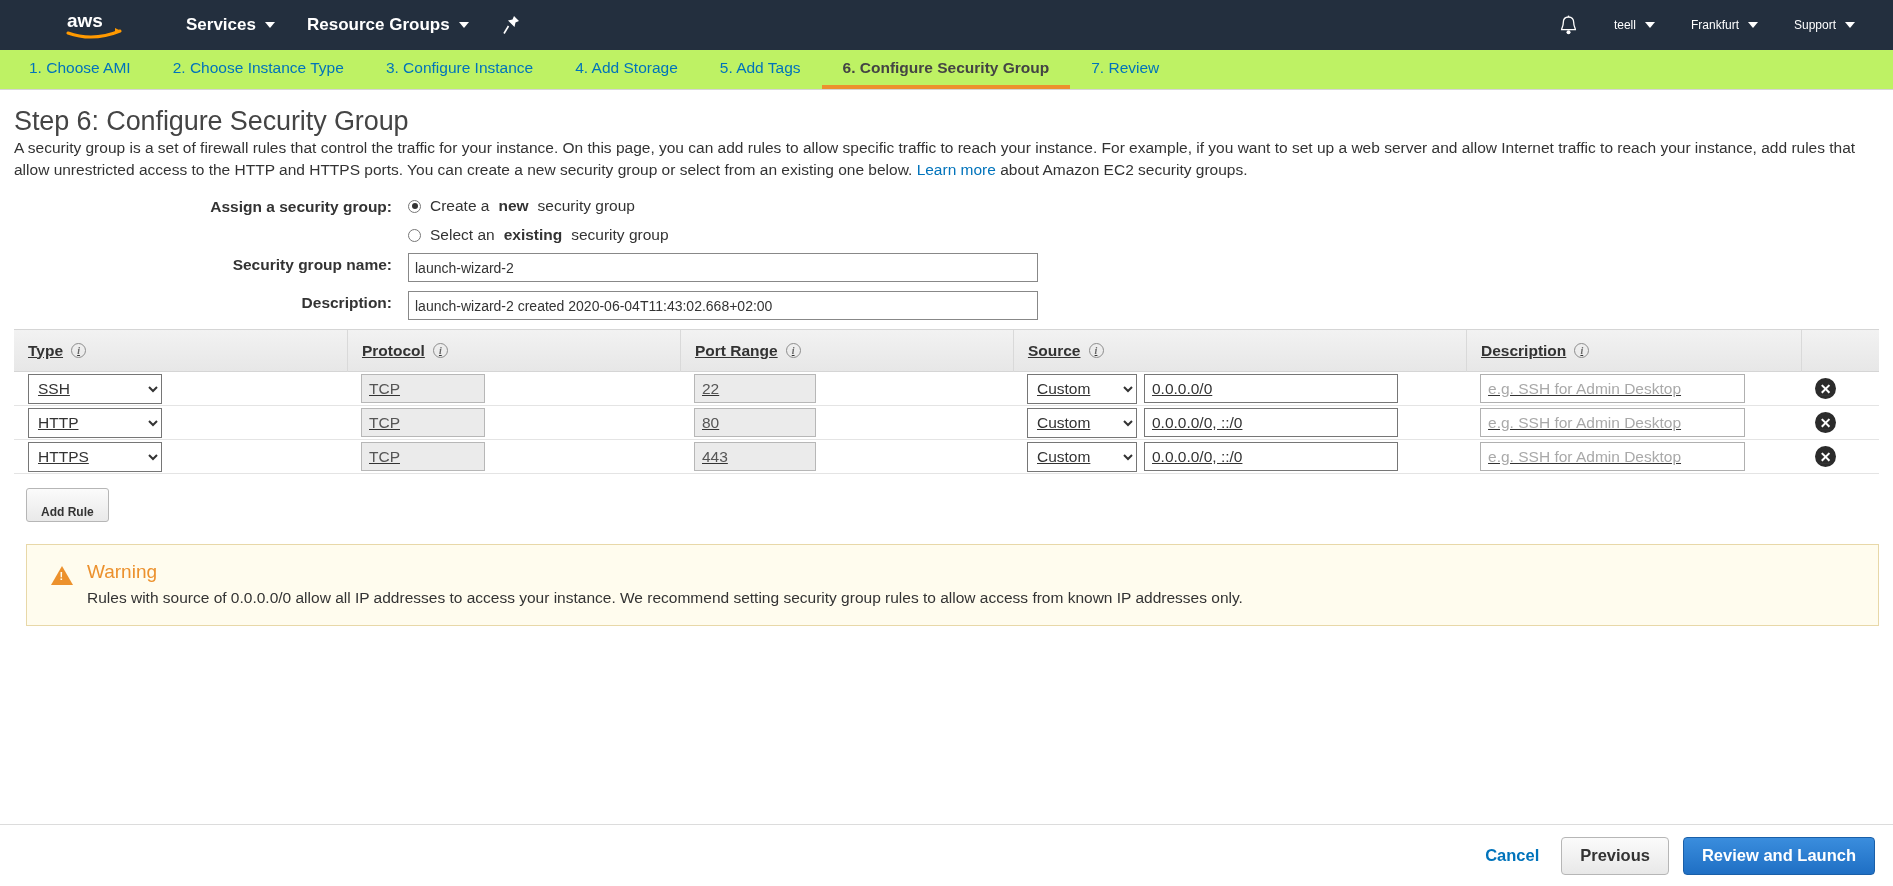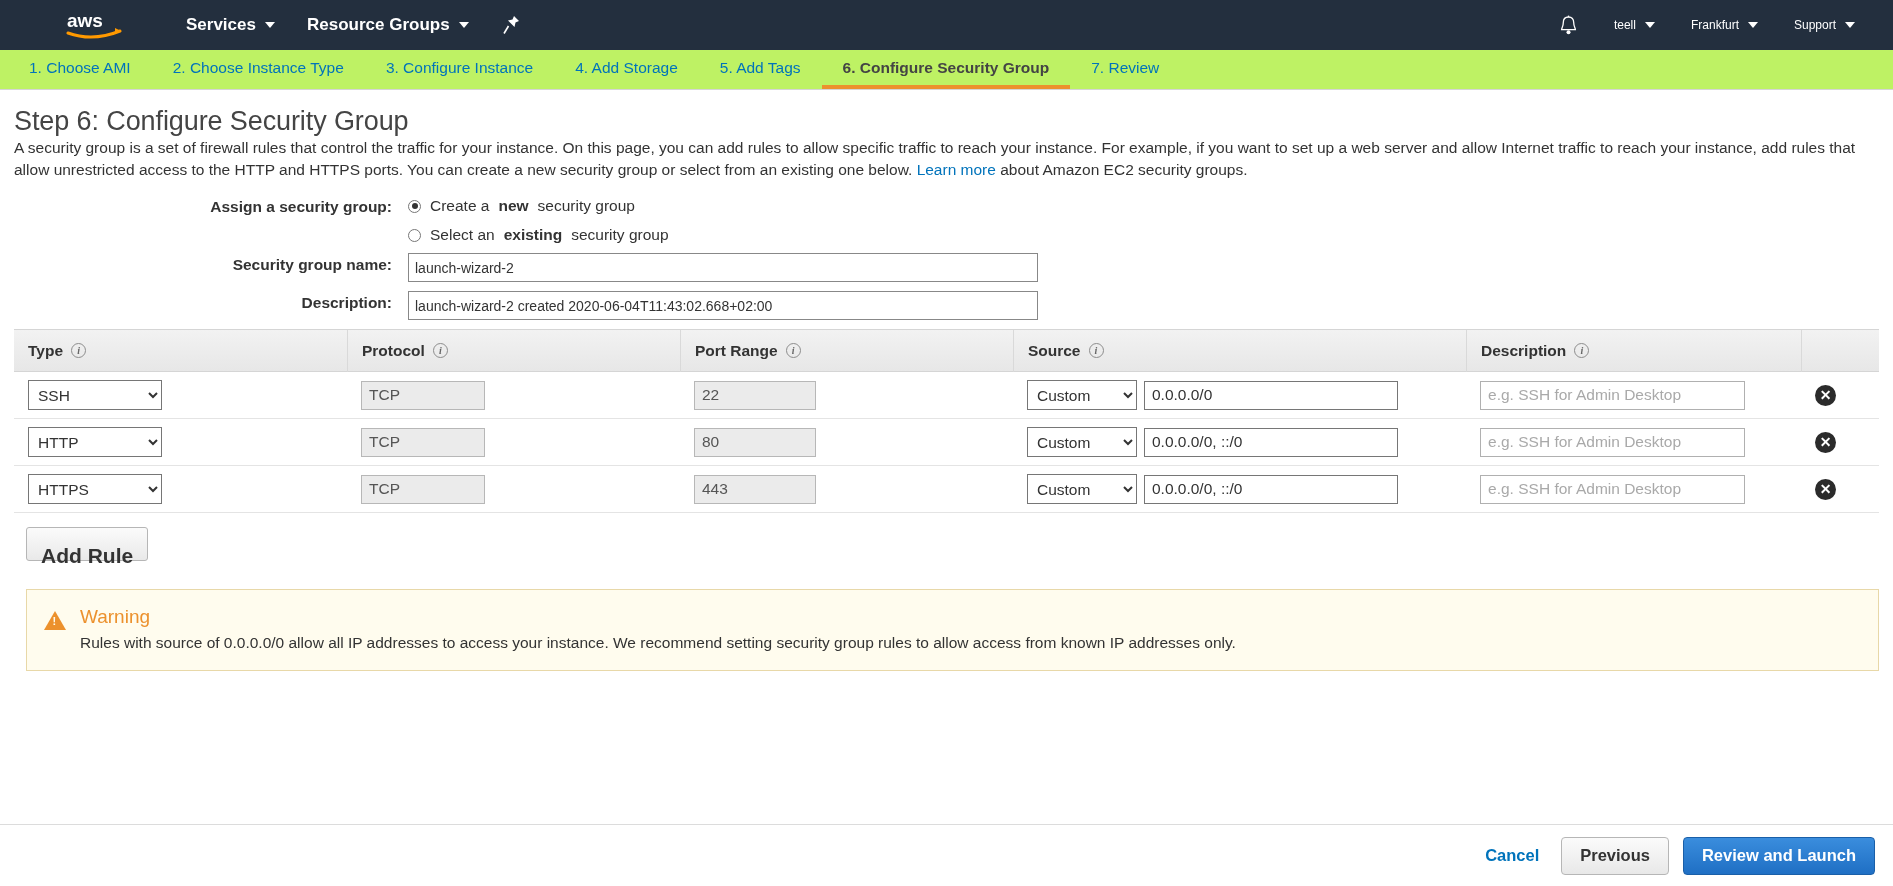--- a/index.html
+++ b/index.html
@@ -153,20 +153,21 @@
     font-family: "Liberation Sans", sans-serif;
     padding: 2px 6px;
     color: #333;
     outline: none;
   }
 
   
   .rules-table {
     margin-top: 1px;
     border-top: 1px solid #d5d5d5;
+    text-decoration: underline;
   }
   .thead {
     height: 42px;
     background: linear-gradient(to bottom, #f2f2f2 0%, #e7e7e7 100%);
     border-bottom: 1px solid #d5d5d5;
     display: flex;
     align-items: center;
   }
   .th {
     font-size: 15.5px;
@@ -189,21 +190,21 @@
     font-family: "Liberation Serif", serif;
     color: #666;
     display: inline-flex;
     align-items: center;
     justify-content: center;
     line-height: 1;
     cursor: pointer;
     flex: none;
   }
   .trow {
-    height: 47px;
+    height: 34px;
     display: flex;
     align-items: center;
     border-bottom: 1px solid #e4e4e4;
   }
   .cell { padding-left: 14px; display: flex; align-items: center; }
 
   .col-type   { width: 338px; }
   .col-proto  { width: 338px; }
   .col-port   { width: 338px; }
   .col-source { width: 460px; }
@@ -270,38 +271,38 @@
     justify-content: center;
     cursor: pointer;
     line-height: 1;
     font-family: "Liberation Sans", sans-serif;
   }
 
   .btn-add {
     margin: 14px 0 0 12px;
     height: 34px;
     padding: 16px 14px;
-    font-size: 21px;
+    font-size: 12px;
     font-weight: bold;
     color: #333;
     background: linear-gradient(to bottom, #fbfbfb 0%, #e9e9e9 100%);
     border: 1px solid #b6b6b6;
     border-radius: 3px;
     cursor: pointer;
     font-family: "Liberation Sans", sans-serif;
   }
 
   
   .warning-box {
     margin: 22px 0 0 12px;
     border: 1px solid #e8d8a8;
     background: #fffcee;
     display: flex;
     gap: 14px;
-    padding: 16px 18px 18px 17px;
+    padding: 16px 18px 18px 24px;
     height: 82px;
   }
   .warn-tri {
     width: 0; height: 0;
     border-left: 11px solid transparent;
     border-right: 11px solid transparent;
     border-bottom: 19px solid #ec912d;
     position: relative;
     margin-top: 5px;
     flex: none;

